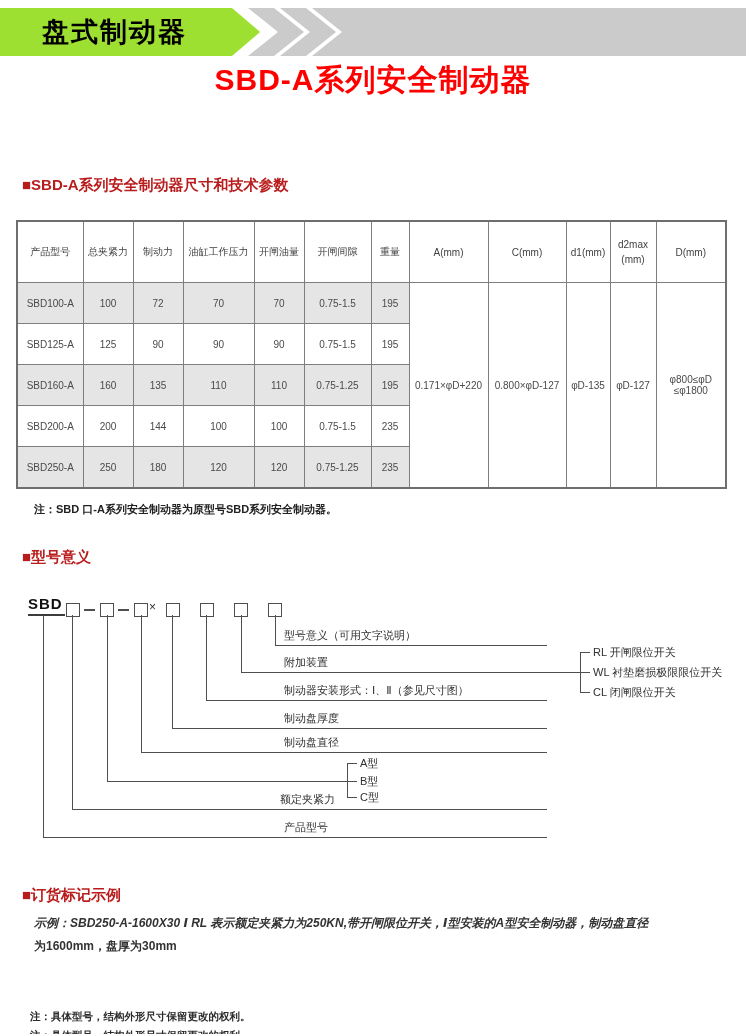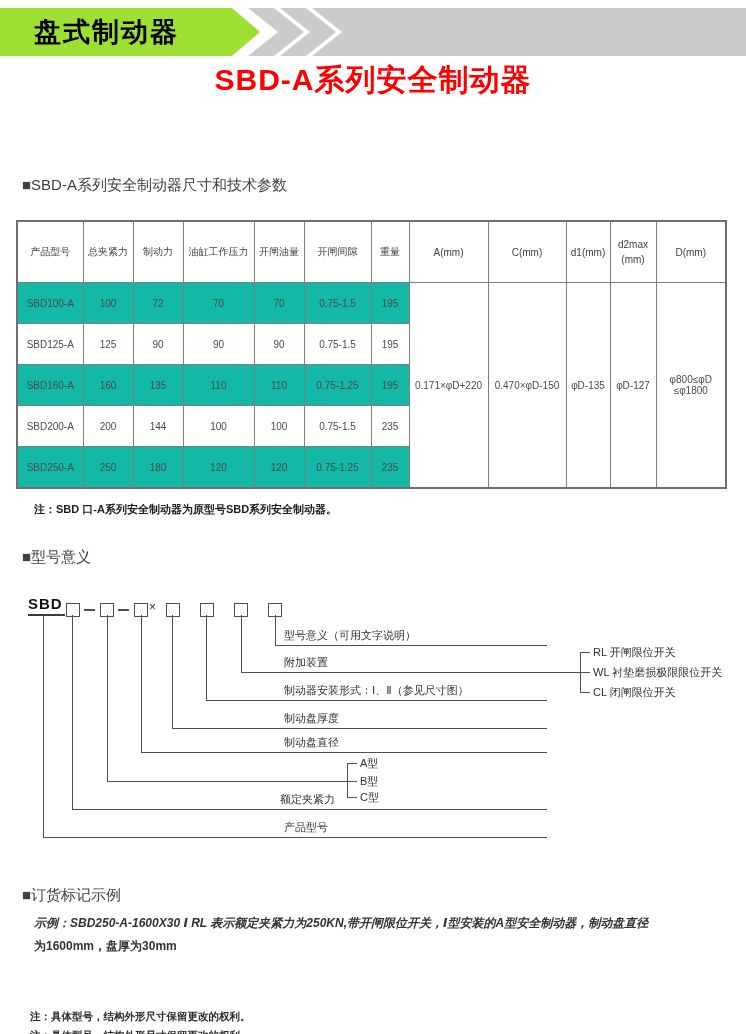--- a/index.html
+++ b/index.html
@@ -9,37 +9,37 @@
   
   .topbar{position:absolute;left:0;top:8px;width:746px;height:48px;}
   .bar-gray{position:absolute;left:312px;top:0;right:0;height:48px;background:#cbcbcb;
             clip-path:polygon(0 0,100% 0,100% 100%,0 100%,30px 50%);}
   .chev{position:absolute;top:0;width:56px;height:48px;background:#cbcbcb;
         clip-path:polygon(0 0,26px 0,56px 50%,26px 100%,0 100%,30px 50%);}
   .chev1{left:248px;}
   .chev2{left:280px;}
   .green-arrow{position:absolute;left:0;top:0;width:260px;height:48px;background:#9de032;
                clip-path:polygon(0 0,232px 0,100% 50%,232px 100%,0 100%);}
-  .green-arrow .cat{position:absolute;left:34px;top:50%;transform:translateY(-50%);
+  .green-arrow .cat{position:absolute;left:42px;top:50%;transform:translateY(-50%);
                font-size:27px;font-weight:bold;color:#000;letter-spacing:2px;white-space:nowrap;}
 
   .page-title{position:absolute;top:60px;left:0;width:746px;text-align:center;
               font-size:30px;font-weight:bold;color:#ff0000;letter-spacing:1px;}
 
-  .sec-h{position:absolute;left:22px;font-size:15px;font-weight:normal;color:#404040;white-space:nowrap;}
+  .sec-h{position:absolute;left:22px;font-size:15px;font-weight:bold;color:#b91c1c;white-space:nowrap;}
   .sec-h1{top:176px;} .sec-h2{top:548px;} .sec-h3{top:886px;}
 
   
   .spec-table{position:absolute;left:16px;top:220px;border-collapse:collapse;table-layout:fixed;
               border:2px solid #6e6e6e;}
   .spec-table td{border:1px solid #7e7e7e;font-size:10px;color:#4a4a4a;text-align:center;
                  vertical-align:middle;padding:0;background:#fff;}
   .spec-table thead td{height:60px;color:#3f3f3f;}
   .spec-table tbody td{height:40px;}
-  .spec-table tr.gray td{background:#14b8a6;}
+  .spec-table tr.gray td{background:#e5e5e5;}
   .spec-table td.m{background:#fff !important;}
   .prewrap{white-space:pre-line;line-height:1.5;}
 
   .tnote{position:absolute;left:34px;top:502px;font-size:11px;font-weight:bold;color:#222;white-space:nowrap;}
 
   
   .diagram{position:absolute;left:0;top:595px;width:746px;height:262px;}
   .d-prefix{position:absolute;left:28px;top:0;font-size:15px;font-weight:bold;color:#111;
             border-bottom:2px solid #3c3c3c;padding:0 2px 2px 0;letter-spacing:1px;}
   .d-box{position:absolute;top:8px;width:12px;height:12px;border:1px solid #4f4f4f;background:#fff;}
@@ -108,21 +108,21 @@
   <tbody>
     <tr class="gray">
       <td>SBD100-A</td>
       <td>100</td>
       <td>72</td>
       <td>70</td>
       <td>70</td>
       <td>0.75-1.5</td>
       <td>195</td>
       <td class="m" rowspan="5">0.171×φD+220</td>
-      <td class="m" rowspan="5">0.470×φD-150</td>
+      <td class="m" rowspan="5">0.800×φD-127</td>
       <td class="m" rowspan="5">φD-135</td>
       <td class="m" rowspan="5">φD-127</td>
       <td class="m" rowspan="5">
         <span style="display:block">φ800≤φD</span>
         <span style="display:block">≤φ1800</span>
       </td>
     </tr>
     <tr>
       <td>SBD125-A</td>
       <td>125</td>

